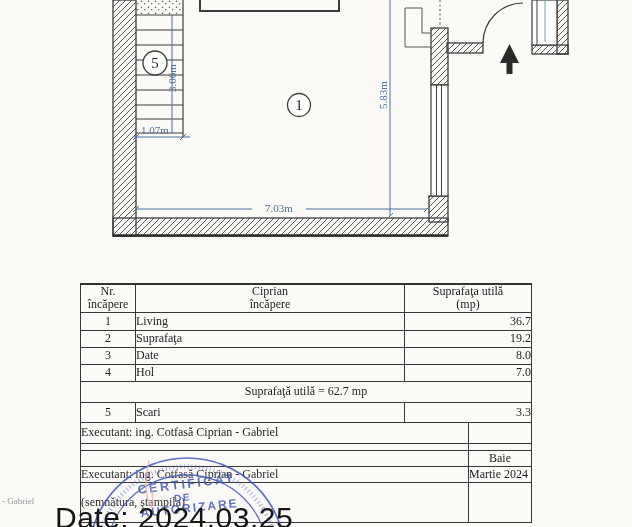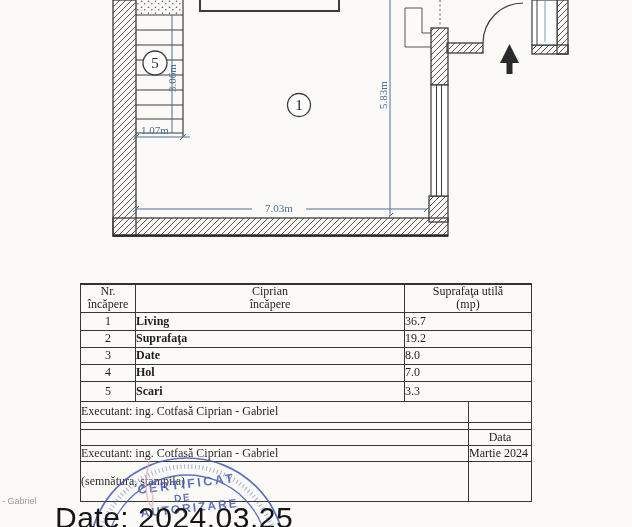--- a/index.html
+++ b/index.html
@@ -17,40 +17,40 @@
     position:absolute;left:80px;top:283px;width:451px;
     border-collapse:collapse;table-layout:fixed;
     border-top:2.6px solid #333;
   }
   table.areas td{
     border:1.4px solid #383838;font-size:12px;vertical-align:middle;
     padding:0;overflow:hidden;white-space:nowrap;margin-top:48px;
   }
   td.hdr{ text-align:center;line-height:1.1;border-bottom:2.4px solid #333;}
   .c-nr{text-align:center;}
-  .c-name{padding-left:14px;font-weight:bold;}
-  .c-area{text-align:left;}
+  .c-name{padding-left:14px;}
+  .c-area{text-align:right;}
   .merged{text-align:center;padding-right:38px;}
   .exec-big{padding-left:14px;font-size:13px;}
   .exec-small{padding-left:14px;font-size:9.5px;color:#2e2e2e;vertical-align:middle;}
   .sig-note{padding-left:14px;font-size:9.5px;color:#2e2e2e;vertical-align:top;padding-top:5px;}
   .c-data{text-align:center;font-size:12px;}
   .c-martie{text-align:left;font-size:11.5px;}
   
   .stamp{position:absolute;left:70px;top:452px;pointer-events:none;opacity:.82;}
   .stamp text{font-family:"Liberation Sans",sans-serif;font-weight:bold;}
   
   .date-big{
     position:absolute;left:55px;top:501px;
     font-family:"Liberation Sans",sans-serif;font-size:30px;font-weight:500;
     letter-spacing:.5px;color:#151515;
   }
   .faint-frag{
     position:absolute;left:2px;top:496px;font-size:9px;color:#9a9a9a;
-    font-family:Liberation Sans, sans-serif;
+    font-family:Liberation Serif, serif;
   }
   .sig-stroke{position:absolute;left:138px;top:455px;pointer-events:none;}
 </style>
 </head>
 <body>
 
 <div class="canvas">
 
   <svg class="plan" width="632" height="260" viewBox="0 0 632 260">
     <defs>
@@ -165,36 +165,39 @@
     <tr style="height:17px">
       <td class="c-nr">3</td>
       <td class="c-name">Date</td>
       <td class="c-area" colspan="2">8.0</td>
     </tr>
     <tr style="height:17px">
       <td class="c-nr">4</td>
       <td class="c-name">Hol</td>
       <td class="c-area" colspan="2">7.0</td>
     </tr>
+    <tr style="height:21px">
+      <td class="merged" colspan="4">Suprafaţă utilă = 62.7 mp</td>
+    </tr>
     <tr style="height:20px">
       <td class="c-nr">5</td>
       <td class="c-name">Scari</td>
       <td class="c-area" colspan="2">3.3</td>
     </tr>
     <tr style="height:21px">
       <td class="exec-big" colspan="3">Executant: ing. Cotfasă Ciprian - Gabriel</td>
       <td></td>
     </tr>
     <tr style="height:7px">
       <td colspan="3"></td>
       <td></td>
     </tr>
     <tr style="height:13px">
       <td colspan="3"></td>
-      <td class="c-data">Data</td>
+      <td class="c-data">Baie</td>
     </tr>
     <tr style="height:15px">
       <td class="exec-small" colspan="3">Executant: ing. Cotfasă Ciprian - Gabriel</td>
       <td class="c-martie">Martie 2024</td>
     </tr>
     <tr style="height:40px">
       <td class="sig-note" colspan="3">(semnătura, ştampila)</td>
       <td></td>
     </tr>
   </tbody>

